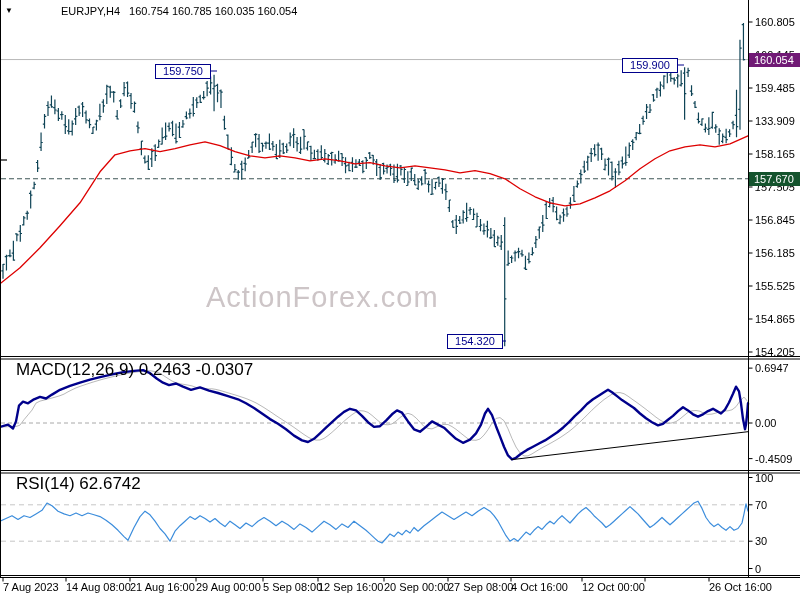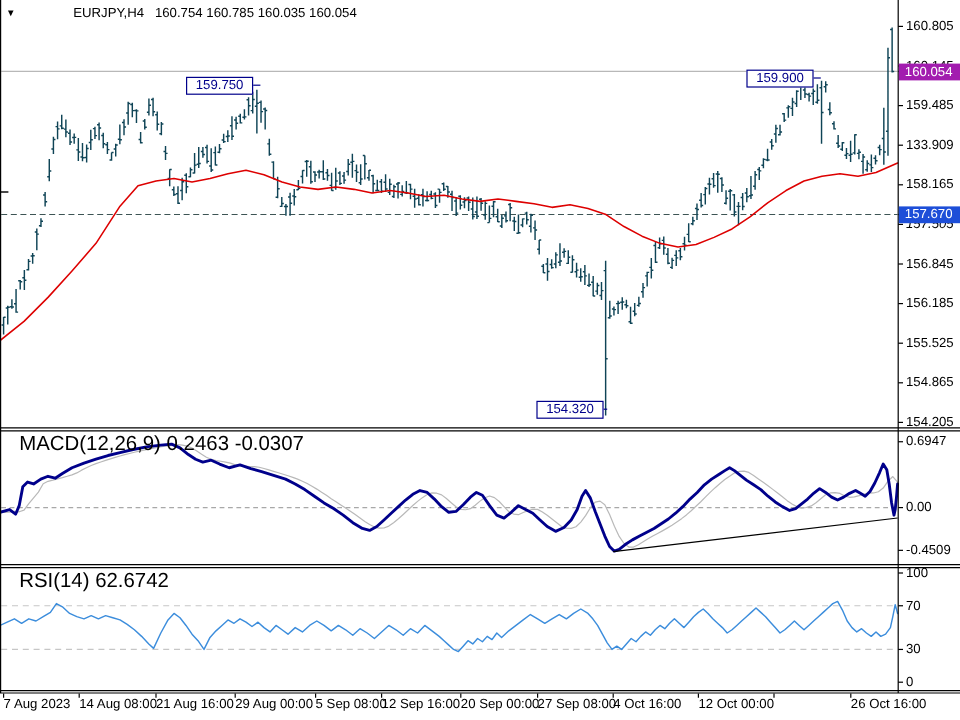--- a/index.html
+++ b/index.html
@@ -7,29 +7,30 @@
         font-family:"Liberation Sans",sans-serif;}
   .wm{position:absolute;left:206px;top:281px;font-size:29px;color:#cdc5c7;z-index:0;letter-spacing:1px;}
   svg#cv{position:absolute;left:0;top:0;z-index:1;}
   .title{position:absolute;left:20px;top:5px;font-size:11px;color:#000;z-index:2;white-space:pre;padding-left:41px;}
   .title .tv{margin-left:9px;}
   .tri{position:absolute;left:5px;top:6px;font-size:8px;color:#000;z-index:2;}
   .ind{position:absolute;left:16px;font-size:17px;color:#000;z-index:2;white-space:pre;}
   .lbl{position:absolute;font-size:11px;line-height:12px;color:#000;z-index:2;white-space:pre;}
   .pbox{position:absolute;left:749px;width:46px;height:14px;padding-left:5px;
         font-size:11px;line-height:14px;color:#fff;z-index:3;}
-  .pbox.current{background:#a21caf;}
-  .pbox.level{background:#1d4ed8;}
+  .pbox.current{background:#701a75;}
+  .pbox.level{background:#14532d;}
   .annot{position:absolute;width:54px;height:13px;border:1px solid #00008b;background:#fff;
          color:#00008b;font-size:11px;line-height:13px;text-align:center;z-index:4;}
 </style>
 </head>
 <body>
 
 <div class="root">
+  <div class="wm">ActionForex.com</div>
   <svg id="cv" width="800" height="600">
       <line x1="1" y1="59.55000000000024" x2="748" y2="59.55000000000024" stroke="#b8b8b8" stroke-width="1"></line>
       <line x1="1" y1="178.75000000000097" x2="748" y2="178.75000000000097" stroke="#3d5454" stroke-width="1" stroke-dasharray="5,3"></line>
       <line x1="0" y1="160" x2="7" y2="160" stroke="#000" stroke-width="1.2"></line>
       <path d="M3 264.1L3 278.8M1.3 270.8L3 270.8M3 264.3L4.7 264.3M6.46 254.7L6.46 270.4M4.76 256.7L6.46 256.7M6.46 256.0L8.16 256.0M9.92 249.4L9.92 257.3M8.22 255.7L9.92 255.7M9.92 255.8L11.62 255.8M13.38 240.8L13.38 260.7M11.680000000000001 253.1L13.38 253.1M13.38 260.1L15.08 260.1M16.84 233.3L16.84 241.2M15.14 233.9L16.84 233.9M16.84 234.8L18.54 234.8M20.3 225.1L20.3 241.7M18.6 231.4L20.3 231.4M20.3 233.5L22 233.5M23.76 215.9L23.76 225.5M22.060000000000002 224.8L23.76 224.8M23.76 217.8L25.46 217.8M27.22 210.8L27.22 219.8M25.52 213.4L27.22 213.4M27.22 213.2L28.919999999999998 213.2M30.68 190.4L30.68 208.6M28.98 193.4L30.68 193.4M30.68 195.1L32.38 195.1M34.14 181.8L34.14 189.2M32.44 188.1L34.14 188.1M34.14 184.3L35.84 184.3M37.6 160.0L37.6 172.0M35.9 162.5L37.6 162.5M37.6 168.2L39.300000000000004 168.2M41.06 132.6L41.06 151.0M39.36 147.3L41.06 147.3M41.06 142.5L42.760000000000005 142.5M44.52 114.0L44.52 128.4M42.82 124.1L44.52 124.1M44.52 116.3L46.220000000000006 116.3M47.98 101.3L47.98 116.1M46.279999999999994 105.5L47.98 105.5M47.98 107.4L49.68 107.4M51.44 95.6L51.44 107.8M49.739999999999995 104.9L51.44 104.9M51.44 106.8L53.14 106.8M54.9 99.6L54.9 114.3M53.199999999999996 107.6L54.9 107.6M54.9 110.0L56.6 110.0M58.36 108.0L58.36 120.9M56.66 111.0L58.36 111.0M58.36 118.3L60.06 118.3M61.82 111.2L61.82 119.8M60.12 114.6L61.82 114.6M61.82 114.5L63.52 114.5M65.28 115.0L65.28 134.1M63.58 124.9L65.28 124.9M65.28 126.6L66.98 126.6M68.74 119.2L68.74 134.4M67.03999999999999 130.9L68.74 130.9M68.74 131.5L70.44 131.5M72.2 120.5L72.2 135.5M70.5 131.3L72.2 131.3M72.2 123.8L73.9 123.8M75.66 108.1L75.66 125.0M73.96 118.8L75.66 118.8M75.66 116.4L77.36 116.4M79.12 105.6L79.12 115.9M77.42 107.2L79.12 107.2M79.12 113.0L80.82000000000001 113.0M82.58 102.1L82.58 116.9M80.88 104.0L82.58 104.0M82.58 106.7L84.28 106.7M86.04 110.6L86.04 123.5M84.34 112.9L86.04 112.9M86.04 119.8L87.74000000000001 119.8M89.5 118.4L89.5 128.3M87.8 120.6L89.5 120.6M89.5 124.7L91.2 124.7M92.96 127.0L92.96 134.0M91.25999999999999 133.3L92.96 133.3M92.96 127.1L94.66 127.1M96.42 119.8L96.42 130.4M94.72 124.1L96.42 124.1M96.42 120.9L98.12 120.9M99.88 103.8L99.88 120.2M98.17999999999999 116.0L99.88 116.0M99.88 116.5L101.58 116.5M103.34 99.3L103.34 112.7M101.64 102.1L103.34 102.1M103.34 105.9L105.04 105.9M106.8 84.7L106.8 104.0M105.1 94.2L106.8 94.2M106.8 86.3L108.5 86.3M110.26 85.7L110.26 97.8M108.56 87.1L110.26 87.1M110.26 92.2L111.96000000000001 92.2M113.72 91.0L113.72 102.4M112.02 92.1L113.72 92.1M113.72 92.4L115.42 92.4M117.18 110.1L117.18 119.5M115.48 116.3L117.18 116.3M117.18 119.0L118.88000000000001 119.0M120.64 99.2L120.64 108.0M118.94 100.9L120.64 100.9M120.64 106.0L122.34 106.0M124.1 82.0L124.1 96.2M122.39999999999999 93.6L124.1 93.6M124.1 87.7L125.8 87.7M127.56 81.5L127.56 96.9M125.86 82.9L127.56 82.9M127.56 93.1L129.26 93.1M131.02 92.9L131.02 108.8M129.32000000000002 95.7L131.02 95.7M131.02 103.5L132.72 103.5M134.48 101.6L134.48 112.7M132.78 111.4L134.48 111.4M134.48 103.3L136.17999999999998 103.3M137.94 121.6L137.94 133.3M136.24 126.2L137.94 126.2M137.94 127.8L139.64 127.8M141.4 141.0L141.4 155.2M139.70000000000002 148.8L141.4 148.8M141.4 141.2L143.1 141.2M144.86 155.4L144.86 163.4M143.16000000000003 158.2L144.86 158.2M144.86 162.1L146.56 162.1M148.32 155.2L148.32 170.1M146.62 161.4L148.32 161.4M148.32 169.4L150.01999999999998 169.4M151.78 148.2L151.78 166.9M150.08 158.8L151.78 158.8M151.78 151.5L153.48 151.5M155.24 144.3L155.24 161.1M153.54000000000002 146.0L155.24 146.0M155.24 155.6L156.94 155.6M158.7 139.6L158.7 147.8M157 147.3L158.7 147.3M158.7 141.5L160.39999999999998 141.5M162.16 127.5L162.16 144.5M160.46 144.2L162.16 144.2M162.16 137.6L163.85999999999999 137.6M165.62 122.5L165.62 140.1M163.92000000000002 136.8L165.62 136.8M165.62 136.2L167.32 136.2M169.08 122.5L169.08 131.5M167.38000000000002 126.3L169.08 126.3M169.08 128.7L170.78 128.7M172.54 120.7L172.54 136.2M170.84 122.9L172.54 122.9M172.54 134.5L174.23999999999998 134.5M176 123.5L176 143.4M174.3 138.3L176 138.3M176 141.6L177.7 141.6M179.46 122.1L179.46 138.0M177.76000000000002 127.2L179.46 127.2M179.46 137.5L181.16 137.5M182.92 120.0L182.92 127.8M181.22 126.9L182.92 126.9M182.92 124.0L184.61999999999998 124.0M186.38 111.4L186.38 119.2M184.68 116.7L186.38 116.7M186.38 118.0L188.07999999999998 118.0M189.84 108.6L189.84 118.4M188.14000000000001 113.8L189.84 113.8M189.84 113.3L191.54 113.3M193.3 96.9L193.3 116.6M191.60000000000002 104.8L193.3 104.8M193.3 113.5L195 113.5M196.76 97.3L196.76 108.0M195.06 100.0L196.76 100.0M196.76 102.7L198.45999999999998 102.7M200.22 94.8L200.22 102.9M198.52 96.9L200.22 96.9M200.22 102.4L201.92 102.4M203.68 91.1L203.68 99.6M201.98000000000002 97.7L203.68 97.7M203.68 97.4L205.38 97.4M207.14 81.0L207.14 96.3M205.44 83.2L207.14 83.2M207.14 88.1L208.83999999999997 88.1M210.6 76.4L210.6 94.6M208.9 92.2L210.6 92.2M210.6 82.9L212.29999999999998 82.9M214.06 74.8L214.06 111.2M212.36 88.6L214.06 88.6M214.06 86.1L215.76 86.1M217.52 83.7L217.52 102.2M215.82000000000002 85.3L217.52 85.3M217.52 93.0L219.22 93.0M220.98 89.6L220.98 108.0M219.28 90.8L220.98 90.8M220.98 92.1L222.67999999999998 92.1M224.44 115.7L224.44 129.8M222.74 119.9L224.44 119.9M224.44 128.6L226.14 128.6M227.9 134.4L227.9 149.2M226.20000000000002 135.1L227.9 135.1M227.9 149.1L229.6 149.1M231.36 147.2L231.36 165.2M229.66000000000003 164.4L231.36 164.4M231.36 157.3L233.06 157.3M234.82 164.1L234.82 172.5M233.12 172.0L234.82 172.0M234.82 169.6L236.51999999999998 169.6M238.28 170.0L238.28 179.7M236.58 172.1L238.28 172.1M238.28 172.1L239.98 172.1M241.74 160.7L241.74 179.7M240.04000000000002 164.1L241.74 164.1M241.74 169.4L243.44 169.4M245.2 157.6L245.2 171.2M243.5 163.4L245.2 163.4M245.2 164.0L246.89999999999998 164.0M248.66 150.0L248.66 158.3M246.96 158.2L248.66 158.2M248.66 156.9L250.35999999999999 156.9M252.12 141.9L252.12 153.0M250.42000000000002 147.1L252.12 147.1M252.12 142.1L253.82 142.1M255.58 133.3L255.58 147.2M253.88000000000002 134.6L255.58 134.6M255.58 134.3L257.28000000000003 134.3M259.04 134.0L259.04 153.1M257.34000000000003 138.9L259.04 138.9M259.04 151.4L260.74 151.4M262.5 142.7L262.5 151.7M260.8 143.3L262.5 143.3M262.5 145.8L264.2 145.8M265.96 141.5L265.96 148.8M264.26 143.3L265.96 143.3M265.96 143.1L267.65999999999997 143.1M269.42 133.5L269.42 149.9M267.72 143.2L269.42 143.2M269.42 149.2L271.12 149.2M272.88 140.9L272.88 150.7M271.18 143.9L272.88 143.9M272.88 146.3L274.58 146.3M276.34 143.9L276.34 158.9M274.64 154.5L276.34 154.5M276.34 158.7L278.03999999999996 158.7M279.8 139.7L279.8 158.1M278.1 156.3L279.8 156.3M279.8 150.9L281.5 150.9M283.26 142.8L283.26 154.1M281.56 144.1L283.26 144.1M283.26 152.8L284.96 152.8M286.72 143.4L286.72 153.1M285.02000000000004 146.6L286.72 146.6M286.72 150.1L288.42 150.1M290.18 132.6L290.18 146.2M288.48 142.9L290.18 142.9M290.18 136.9L291.88 136.9M293.64 128.2L293.64 148.1M291.94 135.2L293.64 135.2M293.64 134.5L295.34 134.5M297.1 137.0L297.1 151.6M295.40000000000003 142.2L297.1 142.2M297.1 143.6L298.8 143.6M300.56 136.8L300.56 154.1M298.86 152.3L300.56 152.3M300.56 149.2L302.26 149.2M304.02 129.5L304.02 149.5M302.32 129.6L304.02 129.6M304.02 136.4L305.71999999999997 136.4M307.48 141.7L307.48 150.6M305.78000000000003 148.2L307.48 148.2M307.48 141.8L309.18 141.8M310.94 145.7L310.94 161.0M309.24 146.5L310.94 146.5M310.94 153.1L312.64 153.1M314.4 149.8L314.4 159.1M312.7 158.7L314.4 158.7M314.4 158.7L316.09999999999997 158.7M317.86 149.2L317.86 160.8M316.16 151.4L317.86 151.4M317.86 159.4L319.56 159.4M321.32 145.2L321.32 159.8M319.62 151.8L321.32 151.8M321.32 157.5L323.02 157.5M324.78 149.0L324.78 162.4M323.08 160.3L324.78 160.3M324.78 153.5L326.47999999999996 153.5M328.24 154.0L328.24 164.9M326.54 163.7L328.24 163.7M328.24 155.7L329.94 155.7M331.7 151.7L331.7 165.4M330 153.4L331.7 153.4M331.7 152.5L333.4 152.5M335.16 154.3L335.16 163.8M333.46000000000004 162.0L335.16 162.0M335.16 159.5L336.86 159.5M338.62 150.8L338.62 161.7M336.92 160.7L338.62 160.7M338.62 160.8L340.32 160.8M342.08 153.2L342.08 166.0M340.38 153.7L342.08 153.7M342.08 157.6L343.78 157.6M345.54 157.3L345.54 173.2M343.84000000000003 163.6L345.54 163.6M345.54 165.9L347.24 165.9M349 161.8L349 171.3M347.3 165.2L349 165.2M349 170.7L350.7 170.7M352.46 157.2L352.46 172.1M350.76 162.3L352.46 162.3M352.46 163.7L354.15999999999997 163.7M355.92 159.3L355.92 168.0M354.22 167.1L355.92 167.1M355.92 167.1L357.62 167.1M359.38 159.0L359.38 166.1M357.68 162.1L359.38 162.1M359.38 165.3L361.08 165.3M362.84 160.3L362.84 173.3M361.14 161.6L362.84 161.6M362.84 171.3L364.53999999999996 171.3M366.3 157.5L366.3 168.9M364.6 157.6L366.3 157.6M366.3 160.3L368 160.3M369.76 152.0L369.76 159.1M368.06 153.1L369.76 153.1M369.76 157.7L371.46 157.7M373.22 155.1L373.22 164.7M371.52000000000004 155.4L373.22 155.4M373.22 160.0L374.92 160.0M376.68 159.0L376.68 175.9M374.98 161.8L376.68 161.8M376.68 164.6L378.38 164.6M380.14 164.2L380.14 180.0M378.44 167.5L380.14 167.5M380.14 177.6L381.84 177.6M383.6 162.8L383.6 174.5M381.90000000000003 163.6L383.6 163.6M383.6 171.1L385.3 171.1M387.06 164.4L387.06 173.6M385.36 168.4L387.06 168.4M387.06 167.2L388.76 167.2M390.52 163.8L390.52 175.8M388.82 165.0L390.52 165.0M390.52 168.5L392.21999999999997 168.5M393.98 164.5L393.98 182.9M392.28000000000003 174.2L393.98 174.2M393.98 180.4L395.68 180.4M397.44 163.8L397.44 182.6M395.74 176.6L397.44 176.6M397.44 180.2L399.14 180.2M400.9 165.0L400.9 175.6M399.2 166.0L400.9 166.0M400.9 169.3L402.59999999999997 169.3M404.36 167.7L404.36 183.1M402.66 179.1L404.36 179.1M404.36 169.5L406.06 169.5M407.82 171.3L407.82 185.5M406.12 185.5L407.82 185.5M407.82 182.0L409.52 182.0M411.28 167.5L411.28 181.1M409.58 171.9L411.28 171.9M411.28 168.2L412.97999999999996 168.2M414.74 174.0L414.74 184.9M413.04 180.6L414.74 180.6M414.74 184.8L416.44 184.8M418.2 179.1L418.2 189.9M416.5 188.3L418.2 188.3M418.2 181.9L419.9 181.9M421.66 176.3L421.66 185.4M419.96000000000004 179.9L421.66 179.9M421.66 183.9L423.36 183.9M425.12 169.1L425.12 184.3M423.42 170.4L425.12 170.4M425.12 173.1L426.82 173.1M428.58 180.6L428.58 192.4M426.88 184.2L428.58 184.2M428.58 184.6L430.28 184.6M432.04 178.8L432.04 194.8M430.34000000000003 194.4L432.04 194.4M432.04 194.0L433.74 194.0M435.5 182.0L435.5 189.4M433.8 187.5L435.5 187.5M435.5 182.4L437.2 182.4M438.96 176.4L438.96 187.1M437.26 177.6L438.96 177.6M438.96 183.2L440.65999999999997 183.2M442.42 178.1L442.42 193.7M440.72 188.6L442.42 188.6M442.42 179.4L444.12 179.4M445.88 183.7L445.88 200.1M444.18 189.9L445.88 189.9M445.88 191.6L447.58 191.6M449.34 199.9L449.34 212.0M447.64 207.7L449.34 207.7M449.34 200.0L451.03999999999996 200.0M452.8 220.0L452.8 227.5M451.1 221.8L452.8 221.8M452.8 227.3L454.5 227.3M456.26 214.9L456.26 234.0M454.56 220.0L456.26 220.0M456.26 226.3L457.96 226.3M459.72 216.0L459.72 224.0M458.02000000000004 220.4L459.72 220.4M459.72 223.0L461.42 223.0M463.18 210.2L463.18 223.5M461.48 220.0L463.18 220.0M463.18 212.4L464.88 212.4M466.64 202.7L466.64 221.7M464.94 218.6L466.64 218.6M466.64 217.5L468.34 217.5M470.1 206.9L470.1 214.8M468.40000000000003 210.2L470.1 210.2M470.1 209.5L471.8 209.5M473.56 208.5L473.56 219.9M471.86 219.5L473.56 219.5M473.56 214.4L475.26 214.4M477.02 212.7L477.02 227.0M475.32 226.9L477.02 226.9M477.02 216.5L478.71999999999997 216.5M480.48 218.9L480.48 231.2M478.78000000000003 226.5L480.48 226.5M480.48 225.1L482.18 225.1M483.94 223.5L483.94 234.7M482.24 231.0L483.94 231.0M483.94 230.6L485.64 230.6M487.4 220.8L487.4 237.4M485.7 226.4L487.4 226.4M487.4 229.9L489.09999999999997 229.9M490.86 228.0L490.86 239.1M489.16 237.8L490.86 237.8M490.86 237.3L492.56 237.3M494.32 229.9L494.32 246.8M492.62 235.2L494.32 235.2M494.32 246.7L496.02 246.7M497.78 235.7L497.78 245.7M496.08 242.6L497.78 242.6M497.78 237.9L499.47999999999996 237.9M501.24 234.9L501.24 249.9M499.54 246.2L501.24 246.2M501.24 242.2L502.94 242.2M504.7 217.3L504.7 346.3M503 225.5L504.7 225.5M504.7 298.9L506.4 298.9M508.16 250.6L508.16 265.7M506.46000000000004 264.8L508.16 264.8M508.16 263.3L509.86 263.3M511.62 255.5L511.62 263.0M509.92 257.5L511.62 257.5M511.62 258.0L513.32 258.0M515.08 250.6L515.08 261.6M513.38 253.0L515.08 253.0M515.08 252.7L516.7800000000001 252.7M518.54 247.8L518.54 258.2M516.8399999999999 251.9L518.54 251.9M518.54 251.6L520.24 251.6M522 249.8L522 256.8M520.3 253.9L522 253.9M522 254.8L523.7 254.8M525.46 255.7L525.46 269.9M523.76 268.1L525.46 268.1M525.46 269.3L527.1600000000001 269.3M528.92 252.5L528.92 263.6M527.2199999999999 259.4L528.92 259.4M528.92 261.7L530.62 261.7M532.38 247.2L532.38 255.6M530.68 254.5L532.38 254.5M532.38 252.9L534.08 252.9M535.84 235.9L535.84 248.1M534.14 243.1L535.84 243.1M535.84 239.7L537.5400000000001 239.7M539.3 226.5L539.3 238.8M537.5999999999999 229.9L539.3 229.9M539.3 227.0L541 227.0M542.76 215.0L542.76 232.0M541.06 222.8L542.76 222.8M542.76 225.2L544.46 225.2M546.22 201.1L546.22 219.1M544.52 204.6L546.22 204.6M546.22 218.5L547.9200000000001 218.5M549.68 198.0L549.68 207.5M547.9799999999999 206.5L549.68 206.5M549.68 203.1L551.38 203.1M553.14 197.0L553.14 212.3M551.4399999999999 200.3L553.14 200.3M553.14 206.6L554.84 206.6M556.6 206.6L556.6 220.2M554.9 211.9L556.6 211.9M556.6 219.4L558.3000000000001 219.4M560.06 214.7L560.06 224.2M558.3599999999999 222.8L560.06 222.8M560.06 217.0L561.76 217.0M563.52 208.5L563.52 221.7M561.8199999999999 212.8L563.52 212.8M563.52 214.9L565.22 214.9M566.98 206.6L566.98 216.8M565.28 209.0L566.98 209.0M566.98 214.0L568.6800000000001 214.0M570.44 197.2L570.44 208.7M568.74 203.2L570.44 203.2M570.44 204.3L572.1400000000001 204.3M573.9 186.1L573.9 201.7M572.1999999999999 195.3L573.9 195.3M573.9 201.4L575.6 201.4M577.36 180.6L577.36 187.7M575.66 186.4L577.36 186.4M577.36 183.9L579.0600000000001 183.9M580.82 169.6L580.82 183.4M579.12 173.7L580.82 173.7M580.82 174.6L582.5200000000001 174.6M584.28 160.8L584.28 173.0M582.5799999999999 166.9L584.28 166.9M584.28 171.2L585.98 171.2M587.74 155.8L587.74 170.5M586.04 162.2L587.74 162.2M587.74 157.1L589.44 157.1M591.2 148.1L591.2 162.1M589.5 153.3L591.2 153.3M591.2 153.6L592.9000000000001 153.6M594.66 144.2L594.66 156.4M592.9599999999999 148.9L594.66 148.9M594.66 154.7L596.36 154.7M598.12 142.6L598.12 160.7M596.42 145.0L598.12 145.0M598.12 145.2L599.82 145.2M601.58 147.8L601.58 159.9M599.88 148.8L601.58 148.8M601.58 154.1L603.2800000000001 154.1M605.04 158.5L605.04 170.4M603.3399999999999 169.4L605.04 169.4M605.04 165.2L606.74 165.2M608.5 157.6L608.5 175.5M606.8 159.4L608.5 159.4M608.5 159.0L610.2 159.0M611.96 161.6L611.96 180.5M610.26 162.4L611.96 162.4M611.96 176.6L613.6600000000001 176.6M615.42 168.3L615.42 187.7M613.7199999999999 172.0L615.42 172.0M615.42 172.0L617.12 172.0M618.88 160.8L618.88 175.2M617.18 164.6L618.88 164.6M618.88 172.1L620.58 172.1M622.34 156.6L622.34 168.6M620.64 160.8L622.34 160.8M622.34 163.9L624.0400000000001 163.9M625.8 146.6L625.8 165.8M624.0999999999999 163.1L625.8 163.1M625.8 162.5L627.5 162.5M629.26 142.5L629.26 158.1M627.56 155.2L629.26 155.2M629.26 145.7L630.96 145.7M632.72 139.2L632.72 150.1M631.02 141.3L632.72 141.3M632.72 142.4L634.4200000000001 142.4M636.18 131.9L636.18 140.2M634.4799999999999 137.7L636.18 137.7M636.18 132.8L637.88 132.8M639.64 124.0L639.64 134.3M637.9399999999999 133.3L639.64 133.3M639.64 133.3L641.34 133.3M643.1 115.8L643.1 124.8M641.4 118.3L643.1 118.3M643.1 121.4L644.8000000000001 121.4M646.56 104.0L646.56 119.0M644.8599999999999 111.7L646.56 111.7M646.56 107.1L648.26 107.1M650.02 103.9L650.02 112.9M648.3199999999999 112.3L650.02 112.3M650.02 110.0L651.72 110.0M653.48 94.1L653.48 101.7M651.78 94.8L653.48 94.8M653.48 100.1L655.1800000000001 100.1M656.94 87.8L656.94 98.1M655.24 89.9L656.94 89.9M656.94 89.0L658.6400000000001 89.0M660.4 81.4L660.4 96.6M658.6999999999999 90.3L660.4 90.3M660.4 85.0L662.1 85.0M663.86 75.2L663.86 89.2M662.16 86.2L663.86 86.2M663.86 76.1L665.5600000000001 76.1M667.32 65.8L667.32 83.3M665.62 68.4L667.32 68.4M667.32 67.4L669.0200000000001 67.4M670.78 72.6L670.78 81.7M669.0799999999999 75.0L670.78 75.0M670.78 78.4L672.48 78.4M674.24 77.2L674.24 84.6M672.54 78.8L674.24 78.8M674.24 80.1L675.94 80.1M677.7 73.8L677.7 87.5M676 77.9L677.7 77.9M677.7 76.0L679.4000000000001 76.0M681.16 70.3L681.16 86.5M679.4599999999999 85.2L681.16 85.2M681.16 83.6L682.86 83.6M684.62 67.3L684.62 119.8M682.92 73.1L684.62 73.1M684.62 93.7L686.32 93.7M688.08 67.8L688.08 77.1M686.38 72.3L688.08 72.3M688.08 70.7L689.7800000000001 70.7M691.54 85.2L691.54 96.0M689.8399999999999 91.2L691.54 91.2M691.54 93.9L693.24 93.9M695 101.0L695 108.0M693.3 103.1L695 103.1M695 107.4L696.7 107.4M698.46 112.5L698.46 123.4M696.76 119.4L698.46 119.4M698.46 121.7L700.1600000000001 121.7M701.92 118.4L701.92 125.9M700.2199999999999 124.3L701.92 124.3M701.92 118.9L703.62 118.9M705.38 123.4L705.38 132.6M703.68 129.3L705.38 129.3M705.38 128.0L707.08 128.0M708.84 117.2L708.84 134.9M707.14 129.4L708.84 129.4M708.84 128.5L710.5400000000001 128.5M712.3 111.8L712.3 128.8M710.5999999999999 127.4L712.3 127.4M712.3 112.3L714 112.3M715.76 124.3L715.76 132.8M714.06 127.8L715.76 127.8M715.76 126.9L717.46 126.9M719.22 128.3L719.22 144.7M717.52 134.5L719.22 134.5M719.22 130.9L720.9200000000001 130.9M722.68 133.6L722.68 143.2M720.9799999999999 141.4L722.68 141.4M722.68 136.3L724.38 136.3M726.14 128.7L726.14 143.3M724.4399999999999 137.4L726.14 137.4M726.14 139.7L727.84 139.7M729.6 129.3L729.6 137.0M727.9 131.8L729.6 131.8M729.6 134.0L731.3000000000001 134.0M733.06 120.7L733.06 129.3M731.3599999999999 122.9L733.06 122.9M733.06 124.7L734.76 124.7M736.52 89.8L736.52 137.3M734.8199999999999 115.4L736.52 115.4M736.52 126.7L738.22 126.7M739.98 39.8L739.98 129.8M738.28 109.3L739.98 109.3M739.98 48.2L741.6800000000001 48.2M743.44 23.0L743.44 60.5M741.74 24.6L743.44 24.6M743.44 59.6L745.1400000000001 59.6" stroke="#0f4456" stroke-width="1.2" fill="none"></path>
       <polyline points="0.0,283.8 20.0,267.8 40.0,247.8 60.0,225.8 80.0,202.8 100.0,171.8 115.0,154.8 130.0,150.8 145.0,148.7 160.0,151.7 175.0,148.7 190.0,144.8 205.0,141.8 220.0,145.7 235.0,151.7 250.0,155.8 265.0,157.8 280.0,155.8 295.0,157.8 310.0,160.8 325.0,158.8 340.0,160.8 355.0,163.8 370.0,162.7 385.0,165.8 400.0,167.8 415.0,165.8 430.0,167.8 445.0,169.8 460.0,172.8 475.0,170.7 490.0,173.7 505.0,178.8 520.0,188.8 535.0,196.8 550.0,202.8 565.0,205.8 580.0,203.8 595.0,197.8 610.0,190.8 625.0,180.8 640.0,168.8 655.0,158.8 670.0,150.8 685.0,146.8 700.0,144.8 715.0,146.8 730.0,143.8 748.0,135.8" fill="none" stroke="#dd0000" stroke-width="1.3" stroke-linejoin="round" stroke-linecap="round"></polyline>
       <line x1="1" y1="423" x2="748" y2="423" stroke="#a8a8a8" stroke-width="1" stroke-dasharray="4,3"></line>
       <polyline points="0.0,426.9 4.0,426.9 8.0,426.7 12.0,426.2 16.0,426.5 20.0,425.1 24.0,419.7 28.0,414.9 32.0,410.1 36.0,403.1 40.0,401.1 44.0,400.1 48.0,399.0 52.0,398.0 56.0,396.9 60.0,395.7 64.0,394.1 68.0,391.8 72.0,389.8 76.0,387.9 80.0,386.4 84.0,385.0 88.0,383.7 92.0,382.4 96.0,381.2 100.0,380.0 104.0,378.9 108.0,377.9 112.0,376.9 116.0,376.0 120.0,375.1 124.0,374.3 128.0,373.4 132.0,372.7 136.0,372.1 140.0,371.5 144.0,371.1 148.0,370.6 152.0,371.0 156.0,371.8 160.0,373.3 164.0,375.9 168.0,378.5 172.0,381.0 176.0,382.7 180.0,383.8 184.0,384.4 188.0,385.1 192.0,385.9 196.0,387.4 200.0,388.2 204.0,388.4 208.0,388.9 212.0,388.8 216.0,389.4 220.0,390.4 224.0,391.6 228.0,392.8 232.0,394.0 236.0,395.2 240.0,396.5 244.0,397.8 248.0,399.3 252.0,401.0 256.0,402.9 260.0,405.2 264.0,407.6 268.0,410.2 272.0,412.8 276.0,415.6 280.0,418.2 284.0,420.8 288.0,423.4 292.0,426.0 296.0,428.8 300.0,431.7 304.0,434.5 308.0,437.1 312.0,439.2 316.0,440.1 320.0,440.0 324.0,438.4 328.0,435.6 332.0,432.3 336.0,428.7 340.0,425.0 344.0,421.3 348.0,417.8 352.0,414.7 356.0,412.1 360.0,410.7 364.0,411.0 368.0,412.4 372.0,415.4 376.0,418.9 380.0,422.3 384.0,424.5 388.0,424.8 392.0,423.9 396.0,421.1 400.0,417.6 404.0,414.8 408.0,413.3 412.0,414.7 416.0,417.9 420.0,422.2 424.0,426.4 428.0,428.4 432.0,428.9 436.0,427.1 440.0,425.5 444.0,424.4 448.0,424.5 452.0,426.6 456.0,429.3 460.0,432.5 464.0,435.7 468.0,438.8 472.0,440.1 476.0,440.3 480.0,439.0 484.0,435.1 488.0,429.7 492.0,423.1 496.0,418.4 500.0,417.6 504.0,420.7 508.0,428.8 512.0,438.5 516.0,447.0 520.0,452.9 524.0,455.9 528.0,455.9 532.0,453.9 536.0,451.4 540.0,449.0 544.0,446.7 548.0,444.6 552.0,442.4 556.0,440.1 560.0,437.7 564.0,435.0 568.0,432.2 572.0,429.1 576.0,425.6 580.0,421.9 584.0,418.1 588.0,414.1 592.0,410.1 596.0,406.4 600.0,402.9 604.0,399.6 608.0,396.8 612.0,394.2 616.0,392.8 620.0,392.6 624.0,393.7 628.0,396.2 632.0,399.1 636.0,401.9 640.0,404.8 644.0,407.8 648.0,410.9 652.0,414.0 656.0,417.2 660.0,420.0 664.0,422.2 668.0,423.4 672.0,422.9 676.0,421.6 680.0,418.9 684.0,415.6 688.0,412.3 692.0,410.8 696.0,410.5 700.0,411.2 704.0,413.4 708.0,414.4 712.0,414.1 716.0,413.0 720.0,411.7 724.0,411.0 728.0,410.8 732.0,409.8 736.0,406.7 740.0,401.0 744.0,397.1 748.0,401.8" fill="none" stroke="#b9b9b9" stroke-width="1" stroke-linejoin="round" stroke-linecap="round"></polyline>
       <polyline points="0.0,426.9 8.0,424.6 13.0,428.5 16.0,421.4 19.0,405.6 23.0,401.7 28.0,403.3 34.0,399.3 40.0,396.9 46.0,398.5 52.0,394.6 60.0,389.8 70.0,385.9 80.0,382.7 90.0,379.6 100.0,377.2 110.0,374.8 122.0,372.4 134.0,370.9 143.0,370.1 150.0,373.2 157.0,378.8 163.0,382.7 169.0,385.1 176.0,383.5 183.0,386.7 191.0,389.8 200.0,387.4 209.0,390.6 218.0,393.0 228.0,396.1 238.0,399.3 246.0,403.3 254.0,408.0 262.0,413.5 270.0,419.1 278.0,423.8 286.0,429.3 294.0,435.6 302.0,440.4 308.0,442.0 314.0,438.8 320.0,433.3 326.0,427.7 332.0,422.2 338.0,416.7 344.0,411.9 350.0,408.8 356.0,410.4 362.0,415.9 368.0,422.2 374.0,426.9 380.0,426.2 386.0,420.6 392.0,414.3 397.0,410.4 402.0,412.7 408.0,421.4 414.0,429.3 420.0,431.7 426.0,426.9 432.0,421.4 438.0,424.6 444.0,427.7 450.0,433.3 456.0,438.8 463.0,442.8 470.0,439.6 476.0,433.3 481.0,424.6 485.0,413.5 488.0,408.8 492.0,415.1 496.0,426.2 500.0,436.4 504.0,446.7 508.0,455.4 512.0,459.3 516.0,457.8 521.0,453.8 527.0,449.9 533.0,446.7 539.0,443.5 545.0,440.4 551.0,436.4 557.0,432.5 563.0,427.7 569.0,422.2 575.0,415.9 581.0,410.4 587.0,404.0 593.0,399.3 599.0,395.4 604.0,392.2 608.0,389.8 612.0,392.2 617.0,396.1 622.0,400.1 628.0,404.0 634.0,408.0 640.0,413.5 646.0,418.3 652.0,422.2 658.0,425.4 663.0,423.8 668.0,419.8 673.0,415.9 678.0,411.1 683.0,407.2 688.0,410.4 693.0,414.3 698.0,416.7 703.0,414.3 708.0,411.1 713.0,408.8 717.0,411.1 721.0,413.5 725.0,409.6 729.0,402.5 733.0,393.8 736.0,386.7 739.0,391.4 741.0,403.3 743.0,419.1 745.0,429.3 746.0,424.6 747.0,415.1 748.0,403.3" fill="none" stroke="#00008b" stroke-width="2.4" stroke-linejoin="round" stroke-linecap="round"></polyline>
       <line x1="511" y1="459.735" x2="748" y2="431.69" stroke="#000" stroke-width="1"></line>

